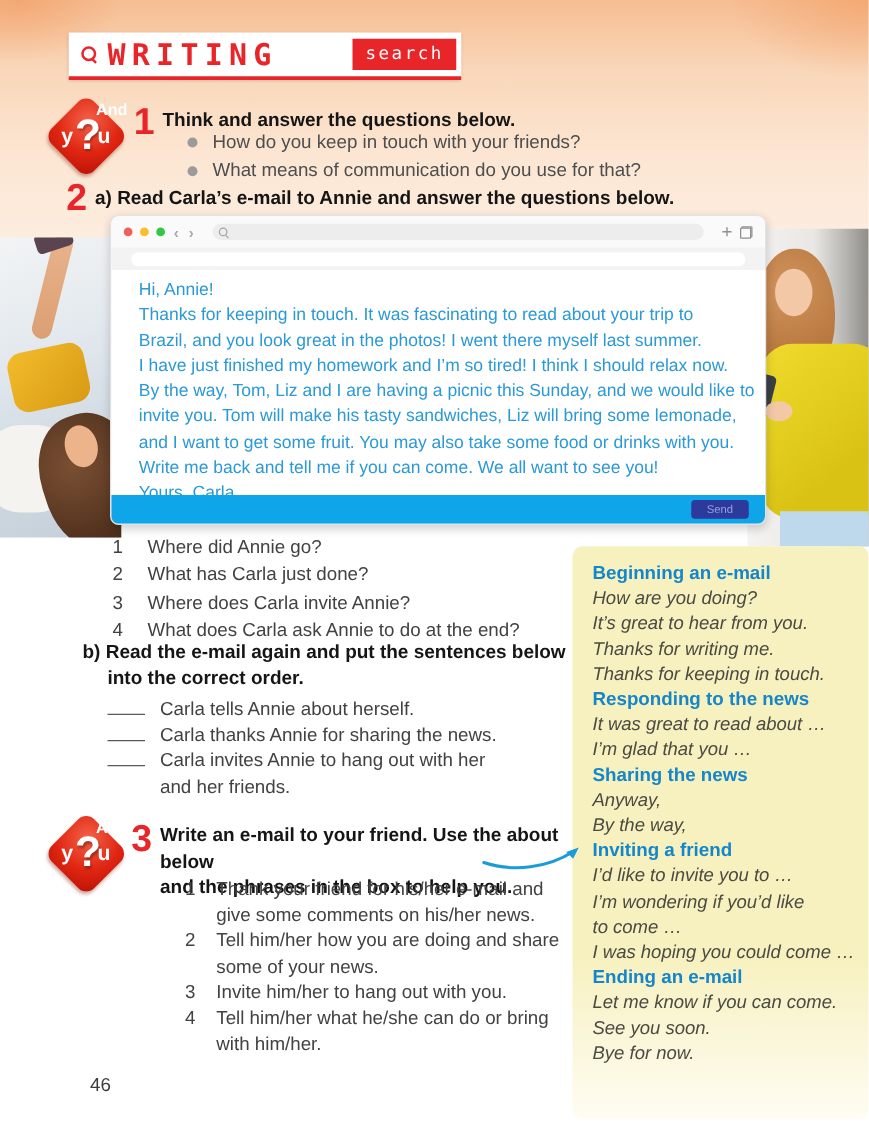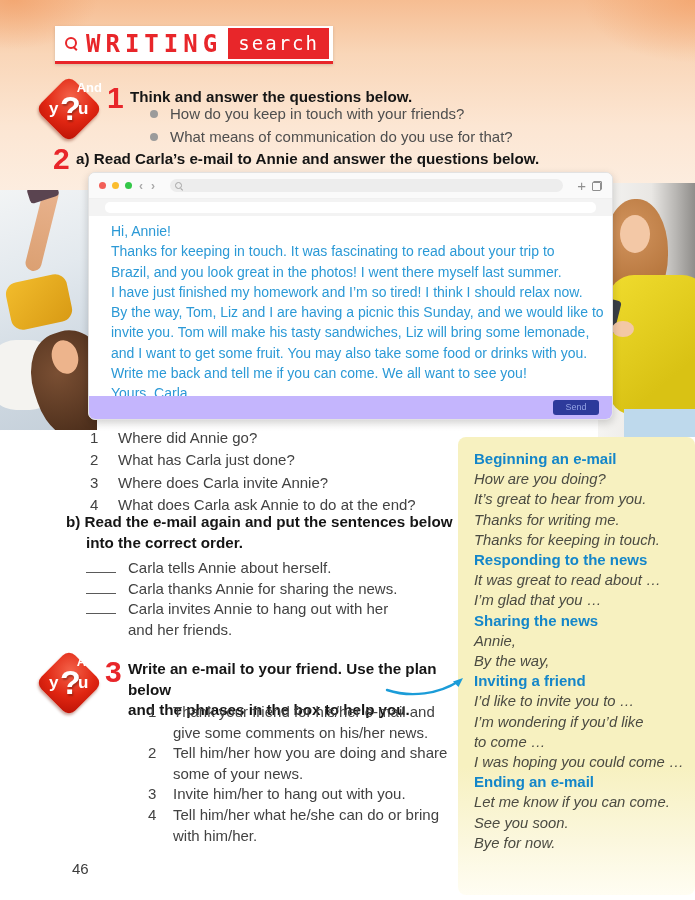--- a/index.html
+++ b/index.html
@@ -8,31 +8,31 @@
   .page {
     position:relative; width:695px; height:900px; overflow:hidden;
     background:
       radial-gradient(120px 70px at 2% 0%, rgba(240,150,90,.55), rgba(240,150,90,0) 70%),
       radial-gradient(160px 90px at 100% 0%, rgba(242,155,95,.6), rgba(242,155,95,0) 70%),
       linear-gradient(180deg, #f6bd92 0%, #f9d6b8 6%, #fce6d3 14%, #fdf2e8 26%, #ffffff 48%, #ffffff 100%);
   }
   .abs { position:absolute; }
 
   
-  .hdr-bar { left:55px; top:26px; width:278px; height:38px; background:#fff;
+  .hdr-bar { left:55px; top:26px; width:314px; height:38px; background:#fff;
     border-bottom:3px solid #e8262a; display:flex; align-items:center; padding:0 4px 0 10px;
     box-shadow:0 1px 3px rgba(0,0,0,.15); }
   .mag { position:relative; width:13px; height:13px; flex:0 0 auto; }
   .mag::before { content:""; position:absolute; left:0; top:0; width:8px; height:8px;
     border:2.4px solid #e8262a; border-radius:50%; }
   .mag::after { content:""; position:absolute; left:9px; top:9px; width:5px; height:2.4px;
     background:#e8262a; transform:rotate(45deg); transform-origin:0 0; }
   .hdr-title { font-family:"DejaVu Sans Mono", monospace; font-weight:bold; font-size:24px;
     color:#e8262a; letter-spacing:5px; margin-left:8px; flex:1; }
-  .hdr-search { font-family:"DejaVu Sans Mono", monospace; font-size:19px; color:#fff;
+  .hdr-search { font-family:"DejaVu Sans Mono", monospace; font-size:14px; color:#fff;
     background:#e8262a; padding:4px 10px 5px; letter-spacing:2px; cursor:pointer; }
 
   
   .badge { width:66px; height:66px; }
   .badge .diamond { position:absolute; left:9px; top:9px; width:48px; height:48px; border-radius:9px;
     background:radial-gradient(circle at 35% 30%, #f4634a 0%, #e02612 55%, #b81105 100%);
     transform:rotate(45deg); box-shadow:1px 2px 3px rgba(120,30,10,.4); }
   .badge .t-and { position:absolute; left:0; top:4px; width:66px; text-align:right;
     color:#fff; font-size:13px; font-weight:bold; }
   .badge .t-y { position:absolute; left:13px; top:23px; color:#fff; font-size:17px; font-weight:bold; }
@@ -99,21 +99,21 @@
   .tabs-ic { position:relative; width:10px; height:10px; }
   .tabs-ic::before { content:""; position:absolute; right:0; top:0; width:7px; height:7px;
     border:1.3px solid #8f8f8f; border-radius:1px; background:#fafafa; }
   .tabs-ic::after { content:""; position:absolute; left:0; bottom:0; width:7px; height:7px;
     border:1.3px solid #8f8f8f; border-radius:1px; background:#fafafa; }
   .mail-row2 { position:absolute; left:0; top:26px; width:100%; height:17px; background:#f3f3f3; }
   .mail-row2 .pill { position:absolute; left:16px; top:3px; right:16px; height:11px; background:#fff;
     border-radius:5px; }
   .mail-body { position:absolute; left:22px; top:48px; width:495px; font-size:14px; line-height:20.3px;
     color:#2b99d6; white-space:nowrap; }
-  .mail-foot { position:absolute; left:0; bottom:0; width:100%; height:23px; background:#c4b5fd; }
+  .mail-foot { position:absolute; left:0; bottom:0; width:100%; height:23px; background:#0ea5e9; }
   .send-btn { position:absolute; right:13px; bottom:4px; width:46px; height:15px; background:#2d3a9b;
     border-radius:3px; color:#93a2e4; font-size:9px; text-align:center; line-height:15px; cursor:pointer; }
 
   
   .qlist { left:90px; top:427px; width:360px; font-size:15px; color:#424242; line-height:22.4px; }
   .qlist .row { display:flex; }
   .qlist .n { width:28px; flex:0 0 auto; }
 
   .ex2b { left:66px; top:512px; width:400px; }
   .ex2b .t { padding-left:0; }
@@ -252,21 +252,21 @@
   <div class="abs badge" style="left:36px; top:650px;">
     <div class="diamond"></div>
     <div class="t-and">And</div>
     <div class="t-y">y</div>
     <div class="t-q">?</div>
     <div class="t-u">u</div>
   </div>
 
   <div class="abs ex-num" style="left:105px; top:657px;">3</div>
   <div class="abs ex3title">
-    <div class="ex-title">Write an e-mail to your friend. Use the plan below</div>
+    <div class="ex-title">Write an e-mail to your friend. Use the about below</div>
     <div class="ex-title">and the phrases in the box to help you.</div>
   </div>
   <div class="abs plan">
     <div class="row">
       <span class="n">1</span>
       <span><span>Thank your friend for his/her e-mail and</span><br>
       <span>give some comments on his/her news.</span></span>
     </div>
     <div class="row">
       <span class="n">2</span>
@@ -292,21 +292,21 @@
   <div class="abs phrasebox">
     <div class="h">Beginning an e-mail</div>
     <div class="p">How are you doing?</div>
     <div class="p">It’s great to hear from you.</div>
     <div class="p">Thanks for writing me.</div>
     <div class="p">Thanks for keeping in touch.</div>
     <div class="h">Responding to the news</div>
     <div class="p">It was great to read about …</div>
     <div class="p">I’m glad that you …</div>
     <div class="h">Sharing the news</div>
-    <div class="p">Annie,</div>
+    <div class="p">Anyway,</div>
     <div class="p">By the way,</div>
     <div class="h">Inviting a friend</div>
     <div class="p">I’d like to invite you to …</div>
     <div class="p">I’m wondering if you’d like</div>
     <div class="p">to come …</div>
     <div class="p">I was hoping you could come …</div>
     <div class="h">Ending an e-mail</div>
     <div class="p">Let me know if you can come.</div>
     <div class="p">See you soon.</div>
     <div class="p">Bye for now.</div>

